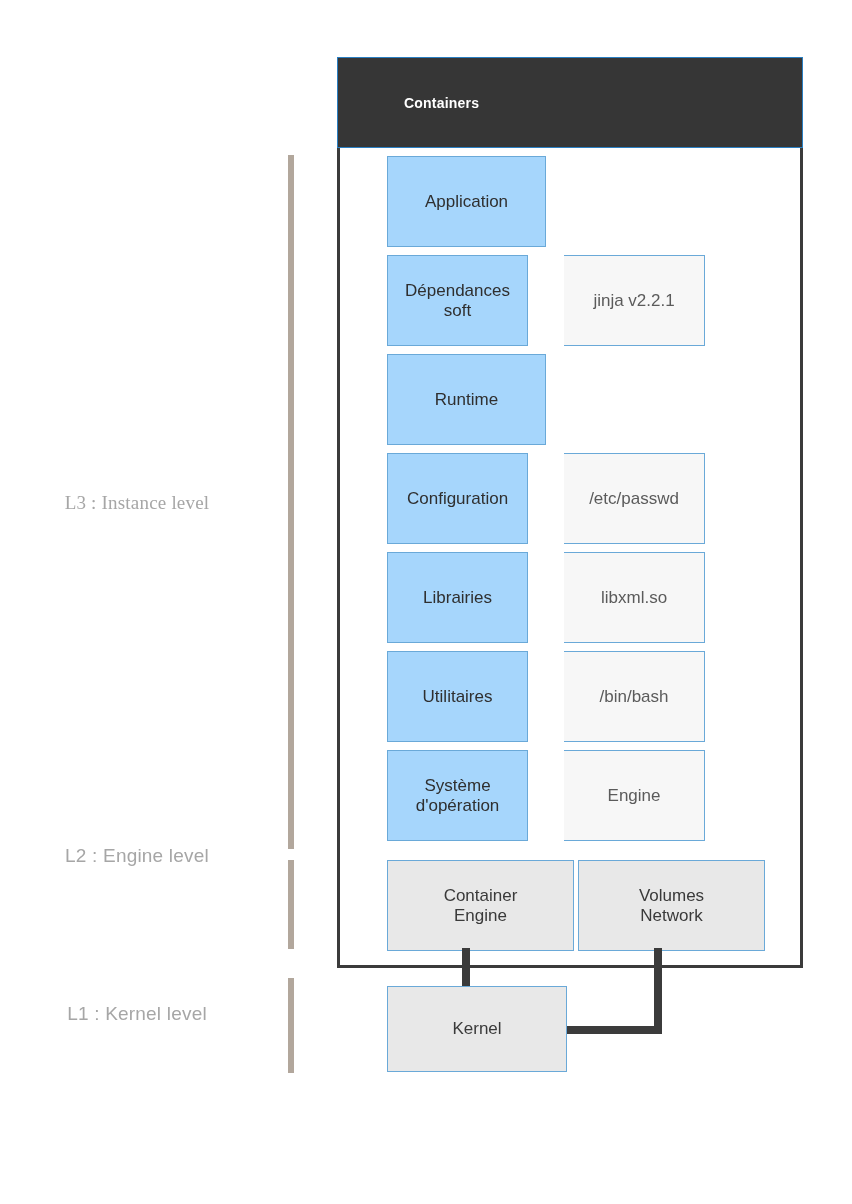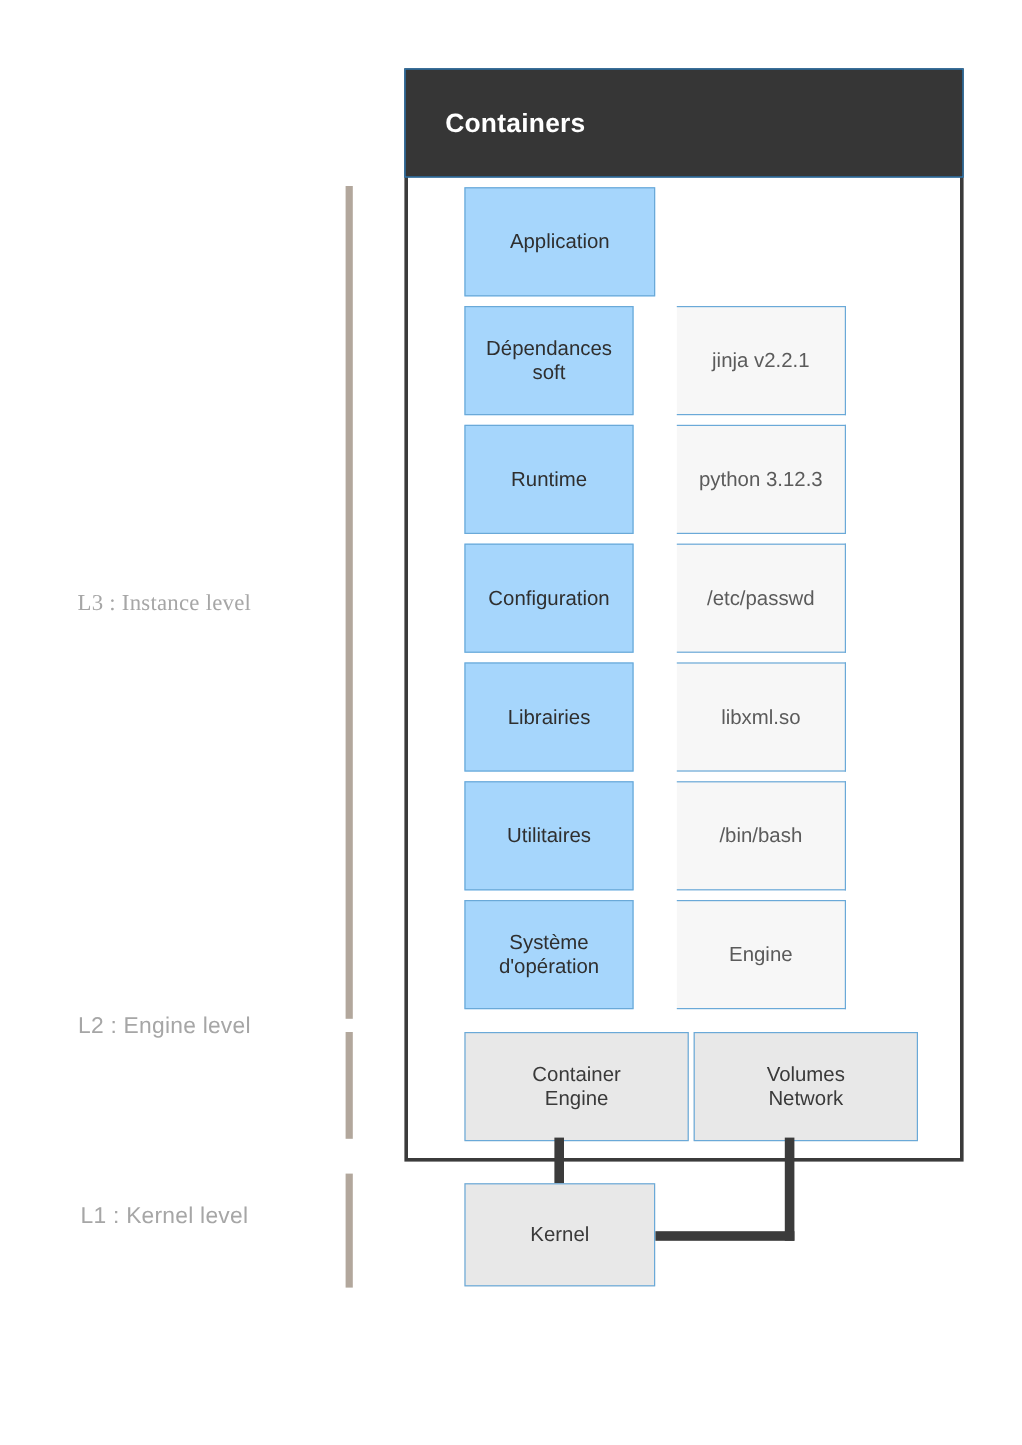--- a/index.html
+++ b/index.html
@@ -59,23 +59,23 @@
     width: 466px;
     height: 91px;
     box-sizing: border-box;
     background: #363636;
     border: 1px solid #2a7fc2;
     display: flex;
     align-items: center;
   }
   #container-title {
     color: #ffffff;
-    font-size: 22px;
+    font-size: 14px;
     font-weight: bold;
-    margin-left: 33px;
+    margin-left: 66px;
     letter-spacing: 0.2px;
   }
 
   
   #stack {
     position: absolute;
     left: 387px;
     top: 156px;
     width: 318px;
   }
@@ -134,21 +134,21 @@
     white-space: pre-line;
   }
   #box-container-engine { left: 387px; top: 860px; }
   #box-volumes-network  { left: 578px; top: 860px; }
 
   
   #box-kernel {
     position: absolute;
     left: 387px;
     top: 986px;
-    width: 159px;
+    width: 180px;
     height: 86px;
     background: #e8e8e8;
     border: 1px solid #6aa9d8;
     box-sizing: border-box;
     display: flex;
     align-items: center;
     justify-content: center;
     text-align: center;
     color: #3a3a3a;
     font-size: 17px;
@@ -191,21 +191,20 @@
   </div>
 
   <div class="stack-row">
     <div class="cell-name">Dépendances
 soft</div>
     <div class="cell-value">jinja v2.2.1</div>
   </div>
 
   <div class="stack-row">
     <div class="cell-name">Runtime</div>
-    <div class="cell-value">python 3.12.3</div>
   </div>
 
   <div class="stack-row">
     <div class="cell-name">Configuration</div>
     <div class="cell-value">/etc/passwd</div>
   </div>
 
   <div class="stack-row">
     <div class="cell-name">Librairies</div>
     <div class="cell-value">libxml.so</div>

